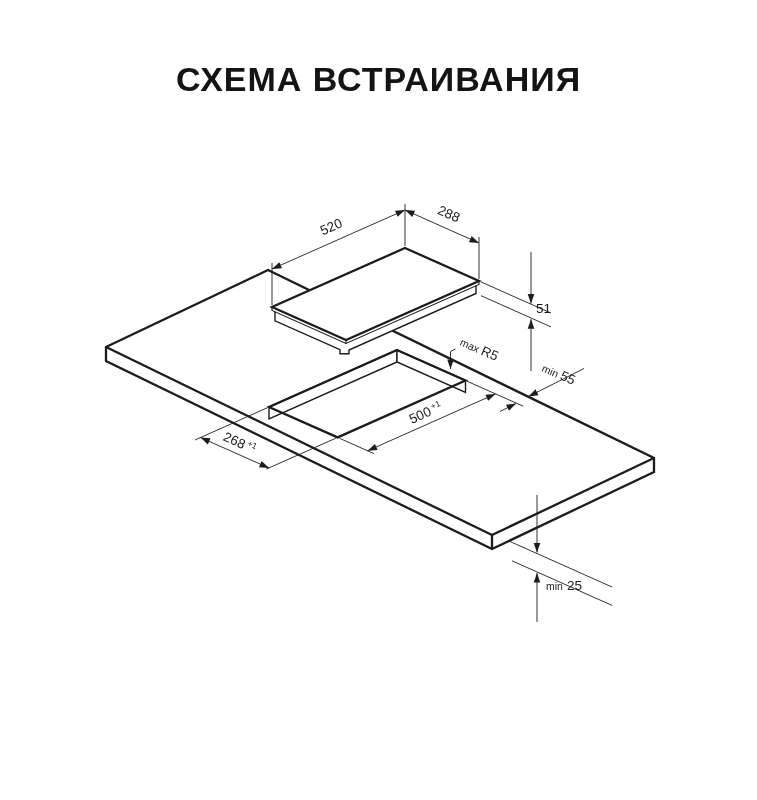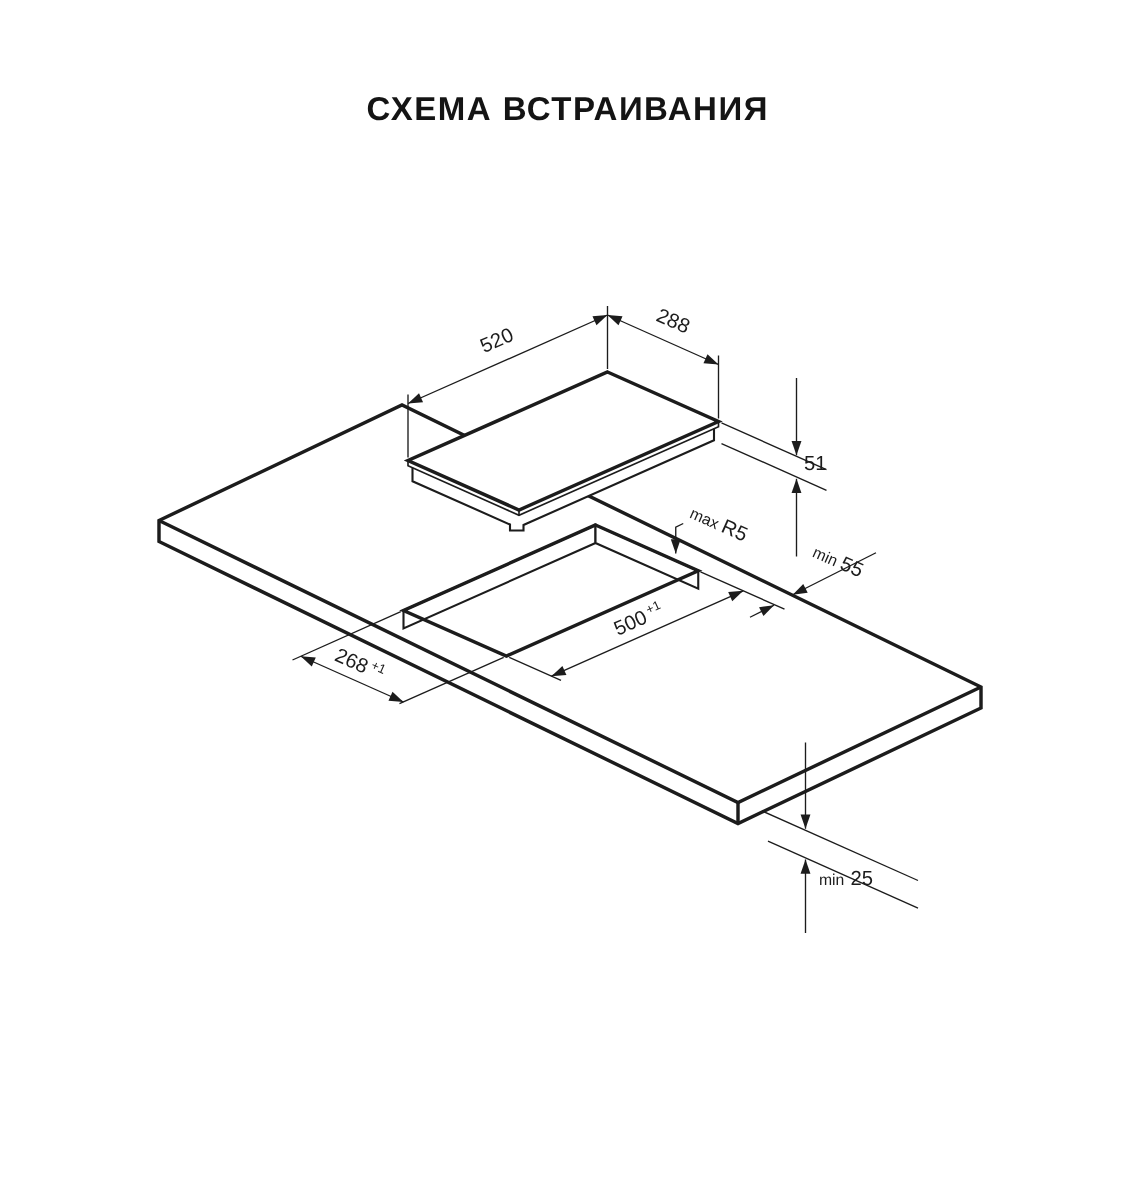--- a/index.html
+++ b/index.html
@@ -1,19 +1,19 @@
 <!DOCTYPE html>
 <html><head>
 <meta charset="utf-8">
 <style>
   html,body{margin:0;padding:0;background:#fff;}
   .page{position:relative;width:757px;height:800px;background:#fff;overflow:hidden;
         font-family:"Liberation Sans",sans-serif;}
   .title{position:absolute;left:0;top:60px;width:757px;text-align:center;
-         font-weight:bold;font-size:22px;letter-spacing:1px;color:#141414;
+         font-weight:bold;font-size:34px;letter-spacing:1px;color:#141414;
          font-family:"Liberation Sans",sans-serif;}
   svg{position:absolute;left:0;top:0;}
   svg text{font-family:"Liberation Sans",sans-serif;fill:#1c1c1c;}
   .ln{stroke:#1c1c1c;fill:none;}
   .heavy{stroke-width:2.3;}
   .med{stroke-width:1.4;}
   .fine{stroke-width:1.1;}
   .thin{stroke-width:0.9;}
   .whitefill{fill:#ffffff;}
   .dimtxt{font-size:13.5px;}

